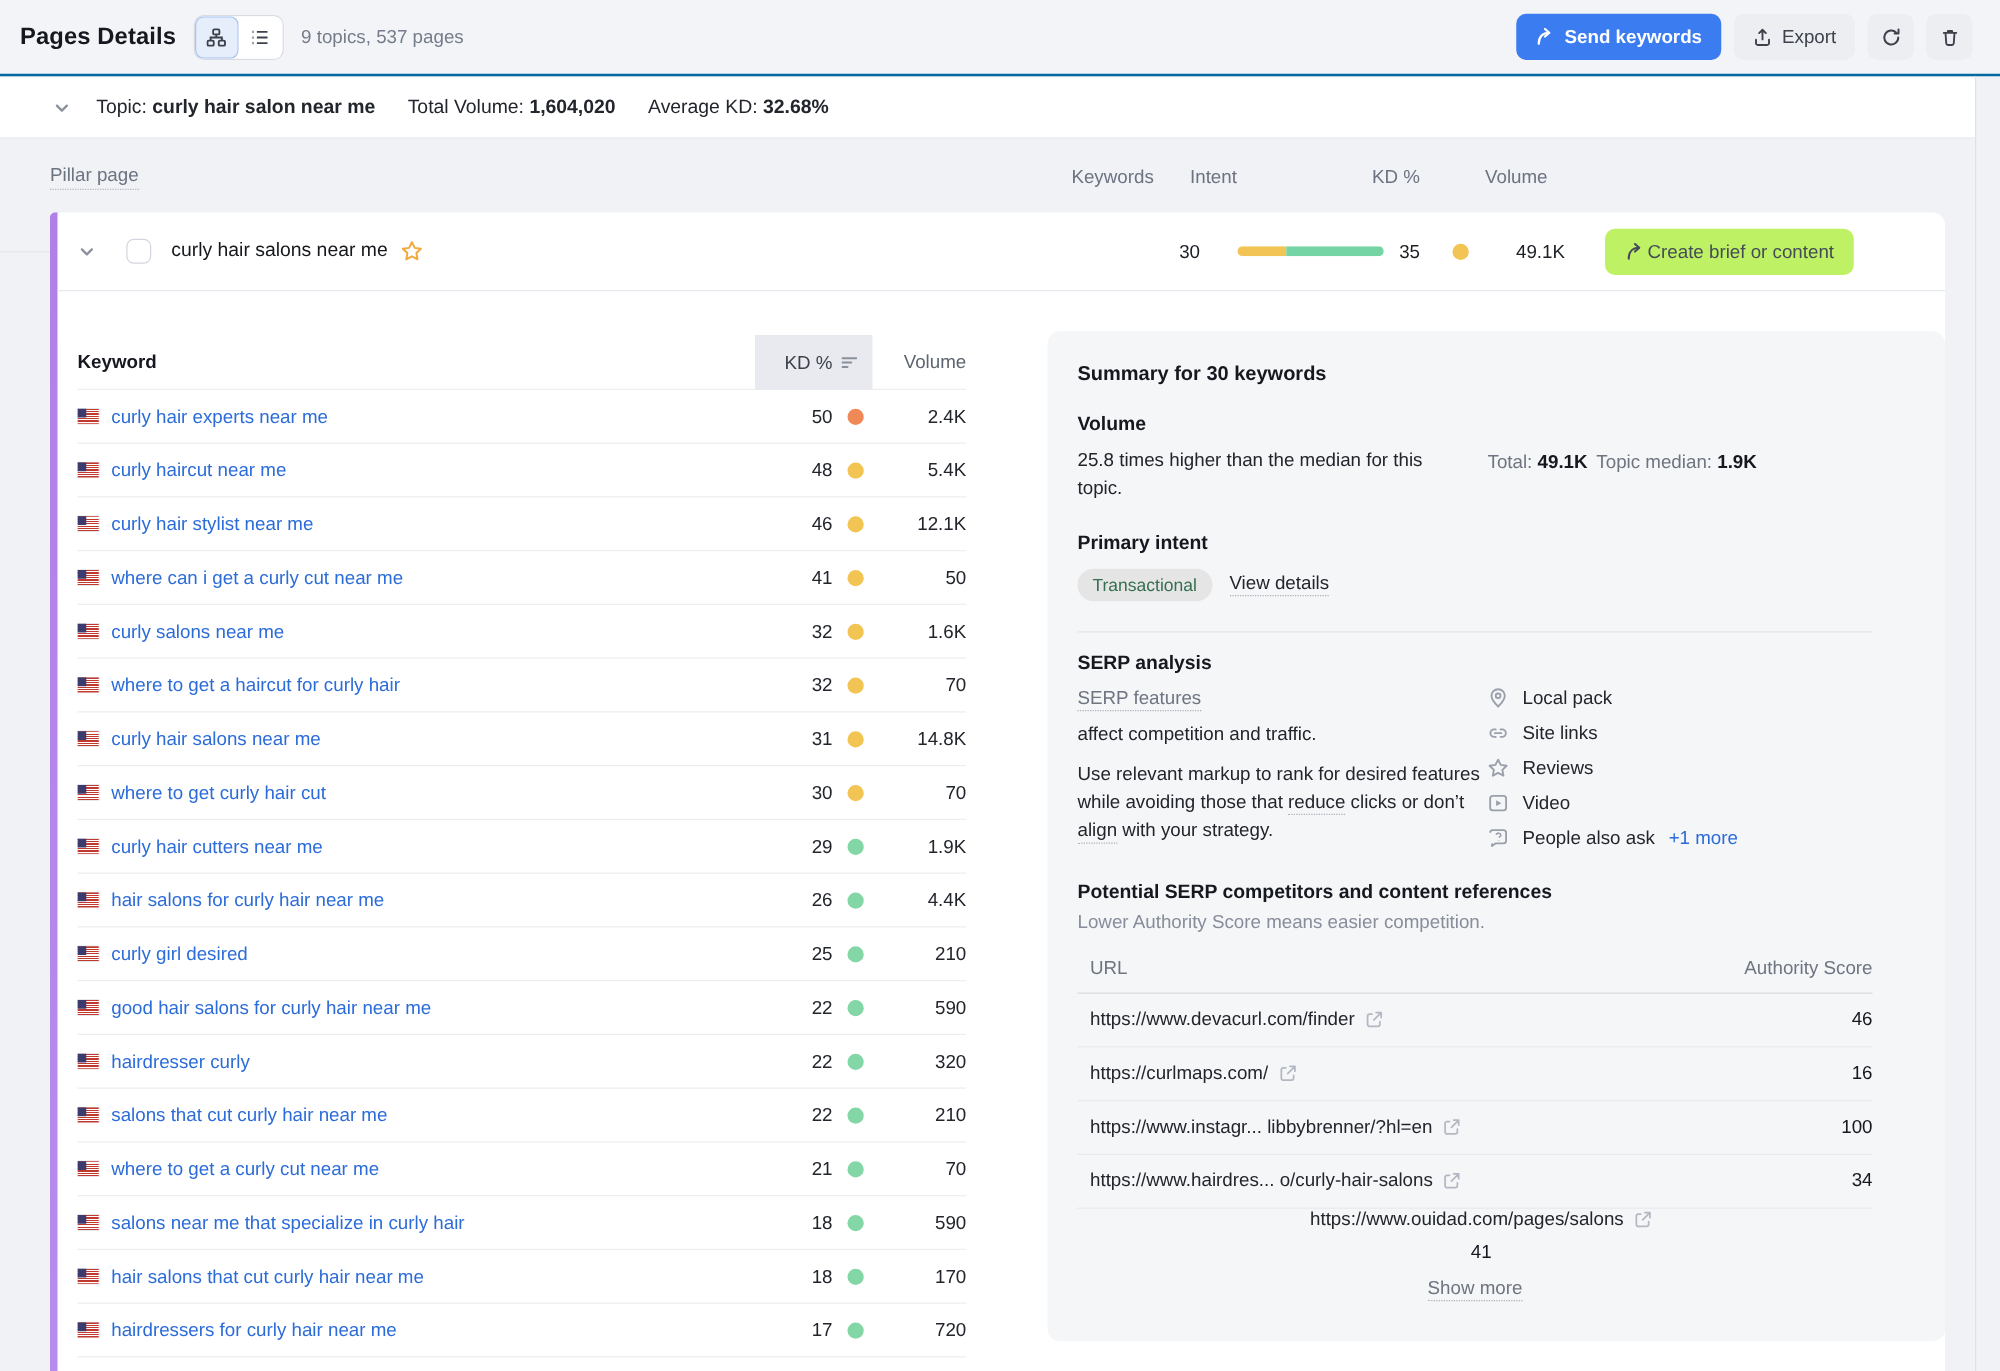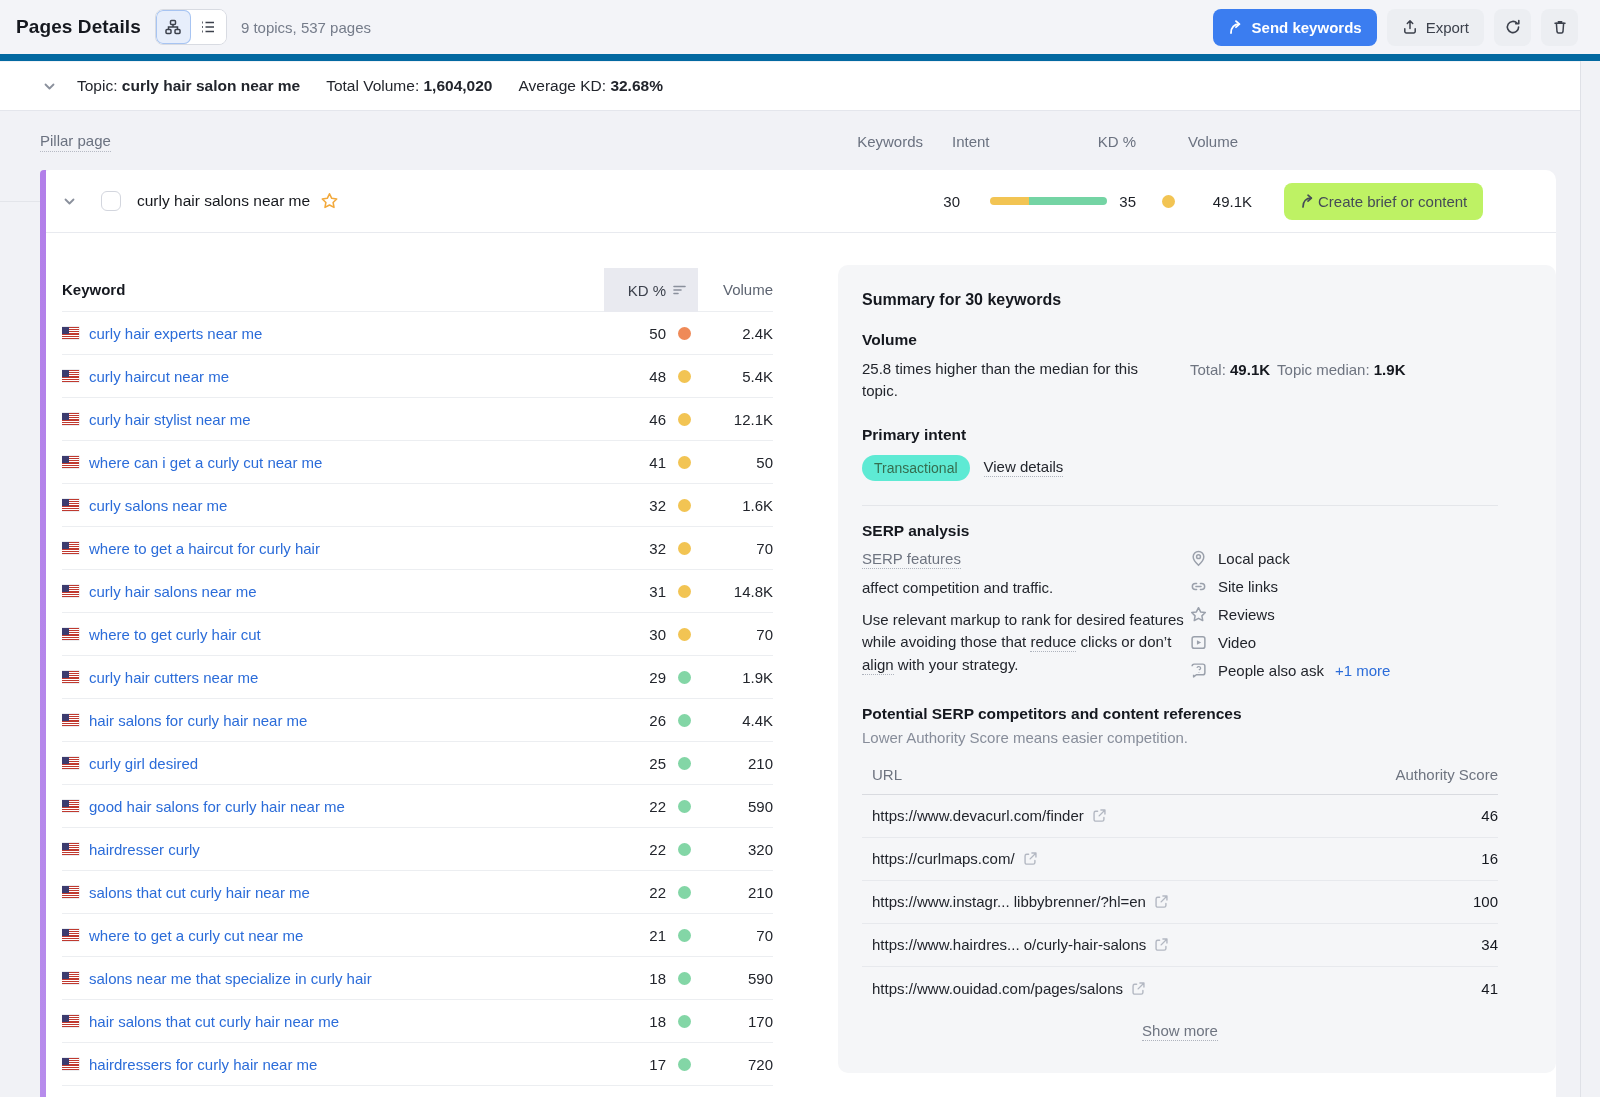--- a/index.html
+++ b/index.html
@@ -7,21 +7,21 @@
   body {
     font-family:"Liberation Sans", sans-serif;
     background:#f1f2f6;
     color:#1c1f26;
     position:relative;
     font-size:15px;
   }
   
   .topbar {
     position:absolute; left:0; top:0; width:1600px; height:61px;
-    background:#f3f4f8; border-bottom:7px solid #0369a1;
+    background:#f3f4f8; border-bottom:2px solid #0369a1;
     display:flex; align-items:center; padding:0 22px 0 16px;
   }
   .page-title { font-size:19px; font-weight:700; color:#15181f; letter-spacing:.1px; }
   .seg-group {
     display:flex; margin-left:14px; border:1px solid #d8dbe2; border-radius:8px; background:#fff; overflow:hidden;
   }
   .seg-btn {
     width:35px; height:34px; display:flex; align-items:center; justify-content:center;
     background:#fff; border:none; cursor:pointer;
   }
@@ -136,21 +136,21 @@
   .sec-h { font-size:15.5px; font-weight:700; color:#15181f; }
   .two-col { display:grid; grid-template-columns:328px 1fr; }
   .vol-sec { margin-top:22px; }
   .vol-desc { margin-top:9px; width:300px; line-height:1.45; color:#22252c; }
   .vol-stats { padding-top:30px; display:flex; gap:7px; }
   .stat-label { color:#6e7480; }
   .stat-value { color:#15181f; font-weight:700; }
   .intent-sec { margin-top:24px; }
   .intent-line { margin-top:11px; display:flex; align-items:center; gap:14px; }
   .badge-transactional {
-    background:#5eead4; color:#356e50; font-size:14px; padding:5px 12px; border-radius:14px;
+    background:#e5e5e5; color:#356e50; font-size:14px; padding:5px 12px; border-radius:14px;
   }
   .dotted-link { border-bottom:1px dotted #aeb3bd; padding-bottom:1px; cursor:pointer; color:#22252c; }
   .dotted-link.gray { color:#6e7480; }
   .panel-divider { border:none; border-top:1px solid #e4e6ea; margin:24px 0 16px; }
   .serp-left .sec-h { margin-bottom:10px; }
   .serp-line { margin-top:12px; color:#22252c; }
   .serp-para { margin-top:13px; width:322px; line-height:1.5; color:#22252c; }
   .features { padding-top:28px; display:flex; flex-direction:column; gap:11px; }
   .feature { display:flex; align-items:center; gap:11px; color:#22252c; font-size:15px; }
   .more-link { color:#2b6cd9; cursor:pointer; }
@@ -158,21 +158,21 @@
   .comp-sub { margin-top:6px; color:#878d9a; }
   .comp-table { margin-top:20px; }
   .comp-head {
     display:flex; justify-content:space-between; color:#6e7480; font-size:15px;
     padding:0 0 11px 10px; border-bottom:1px solid #d9dbe0;
   }
   .comp-row {
     height:43px; display:flex; align-items:center; justify-content:space-between;
     border-bottom:1px solid #e7e9ed; padding-left:10px;
   }
-  .comp-row:last-of-type { border-bottom:none; }
+  .comp-row:last-of-type { border-bottom:none;flex-direction:column; }
   .comp-url { display:flex; align-items:center; gap:8px; color:#22252c; cursor:pointer; }
   .comp-score { color:#15181f; }
   .show-more-wrap { text-align:center; margin-top:12px; }
   .chev { display:flex; cursor:pointer; }
   svg { display:block; }
 </style>
 </head>
 <body>
 
 <header class="topbar">

